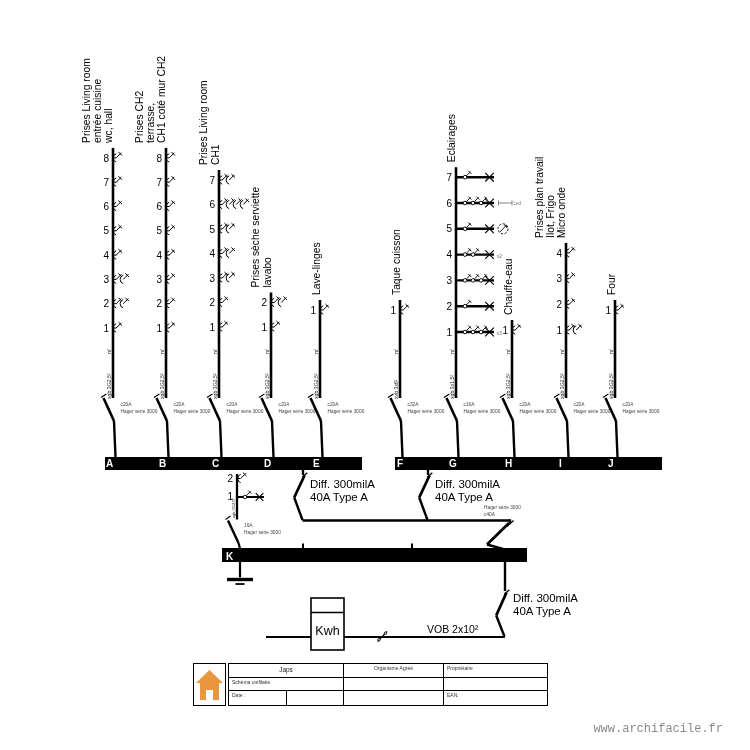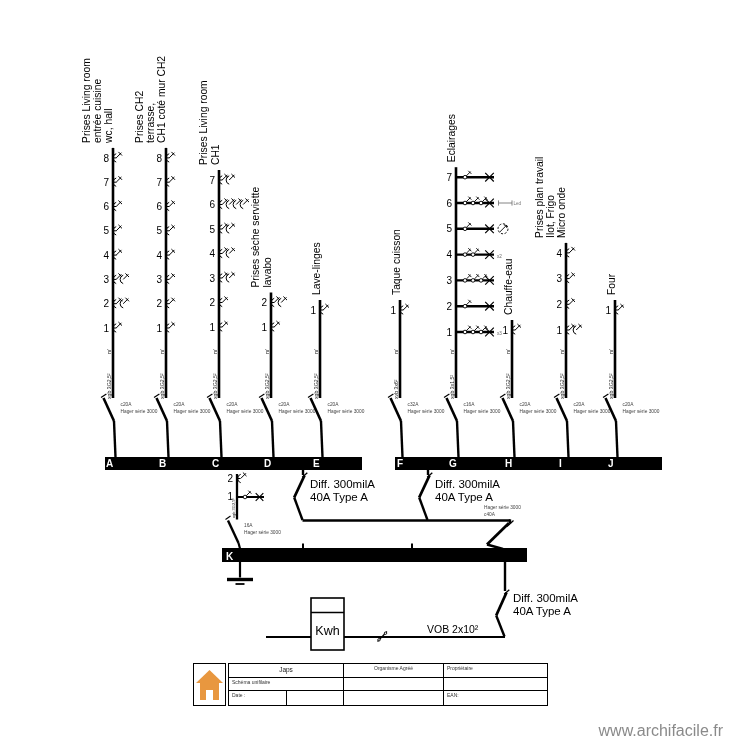--- a/index.html
+++ b/index.html
@@ -18,21 +18,21 @@
            grid-template-rows:13px 13px 1fr;}
   .tb-cell{box-sizing:border-box;font-size:5px;color:#333;padding:1px 3px;overflow:hidden;white-space:nowrap;}
   .tb-cell.bl{border-left:1px solid #000;}
   .tb-cell.bt{border-top:1px solid #000;}
   .tb-center{text-align:center;}
   .tb-name{font-size:6.5px;color:#222;padding-top:2px;}
   .tb-split{display:grid;grid-template-columns:57px 1fr;padding:0;}
   .tb-split>div{box-sizing:border-box;font-size:5px;color:#333;padding:1px 3px;}
   .tb-split>div+div{border-left:1px solid #000;}
   .watermark{position:absolute;left:588px;top:722px;width:135px;text-align:right;
-             font-size:16px;color:#8a8a8a;}
+             font-size:12px;color:#8a8a8a;font-family:Liberation Mono, monospace;}
 </style>
 </head>
 <body>
 
 <div id="stage">
   <svg id="diagram" width="750" height="750" viewBox="0 0 750 750">
       <g>
         <line x1="113" y1="147.9" x2="113" y2="398" stroke="#000" stroke-width="2.6"></line>
         <text x="89.9" y="142.9" font-size="10.3" fill="#000" text-anchor="start" font-weight="400" transform="rotate(-90 89.9 142.9)">Prises Living room</text>
         <text x="101.2" y="142.9" font-size="10.3" fill="#000" text-anchor="start" font-weight="400" transform="rotate(-90 101.2 142.9)">entrée cuisine</text>

